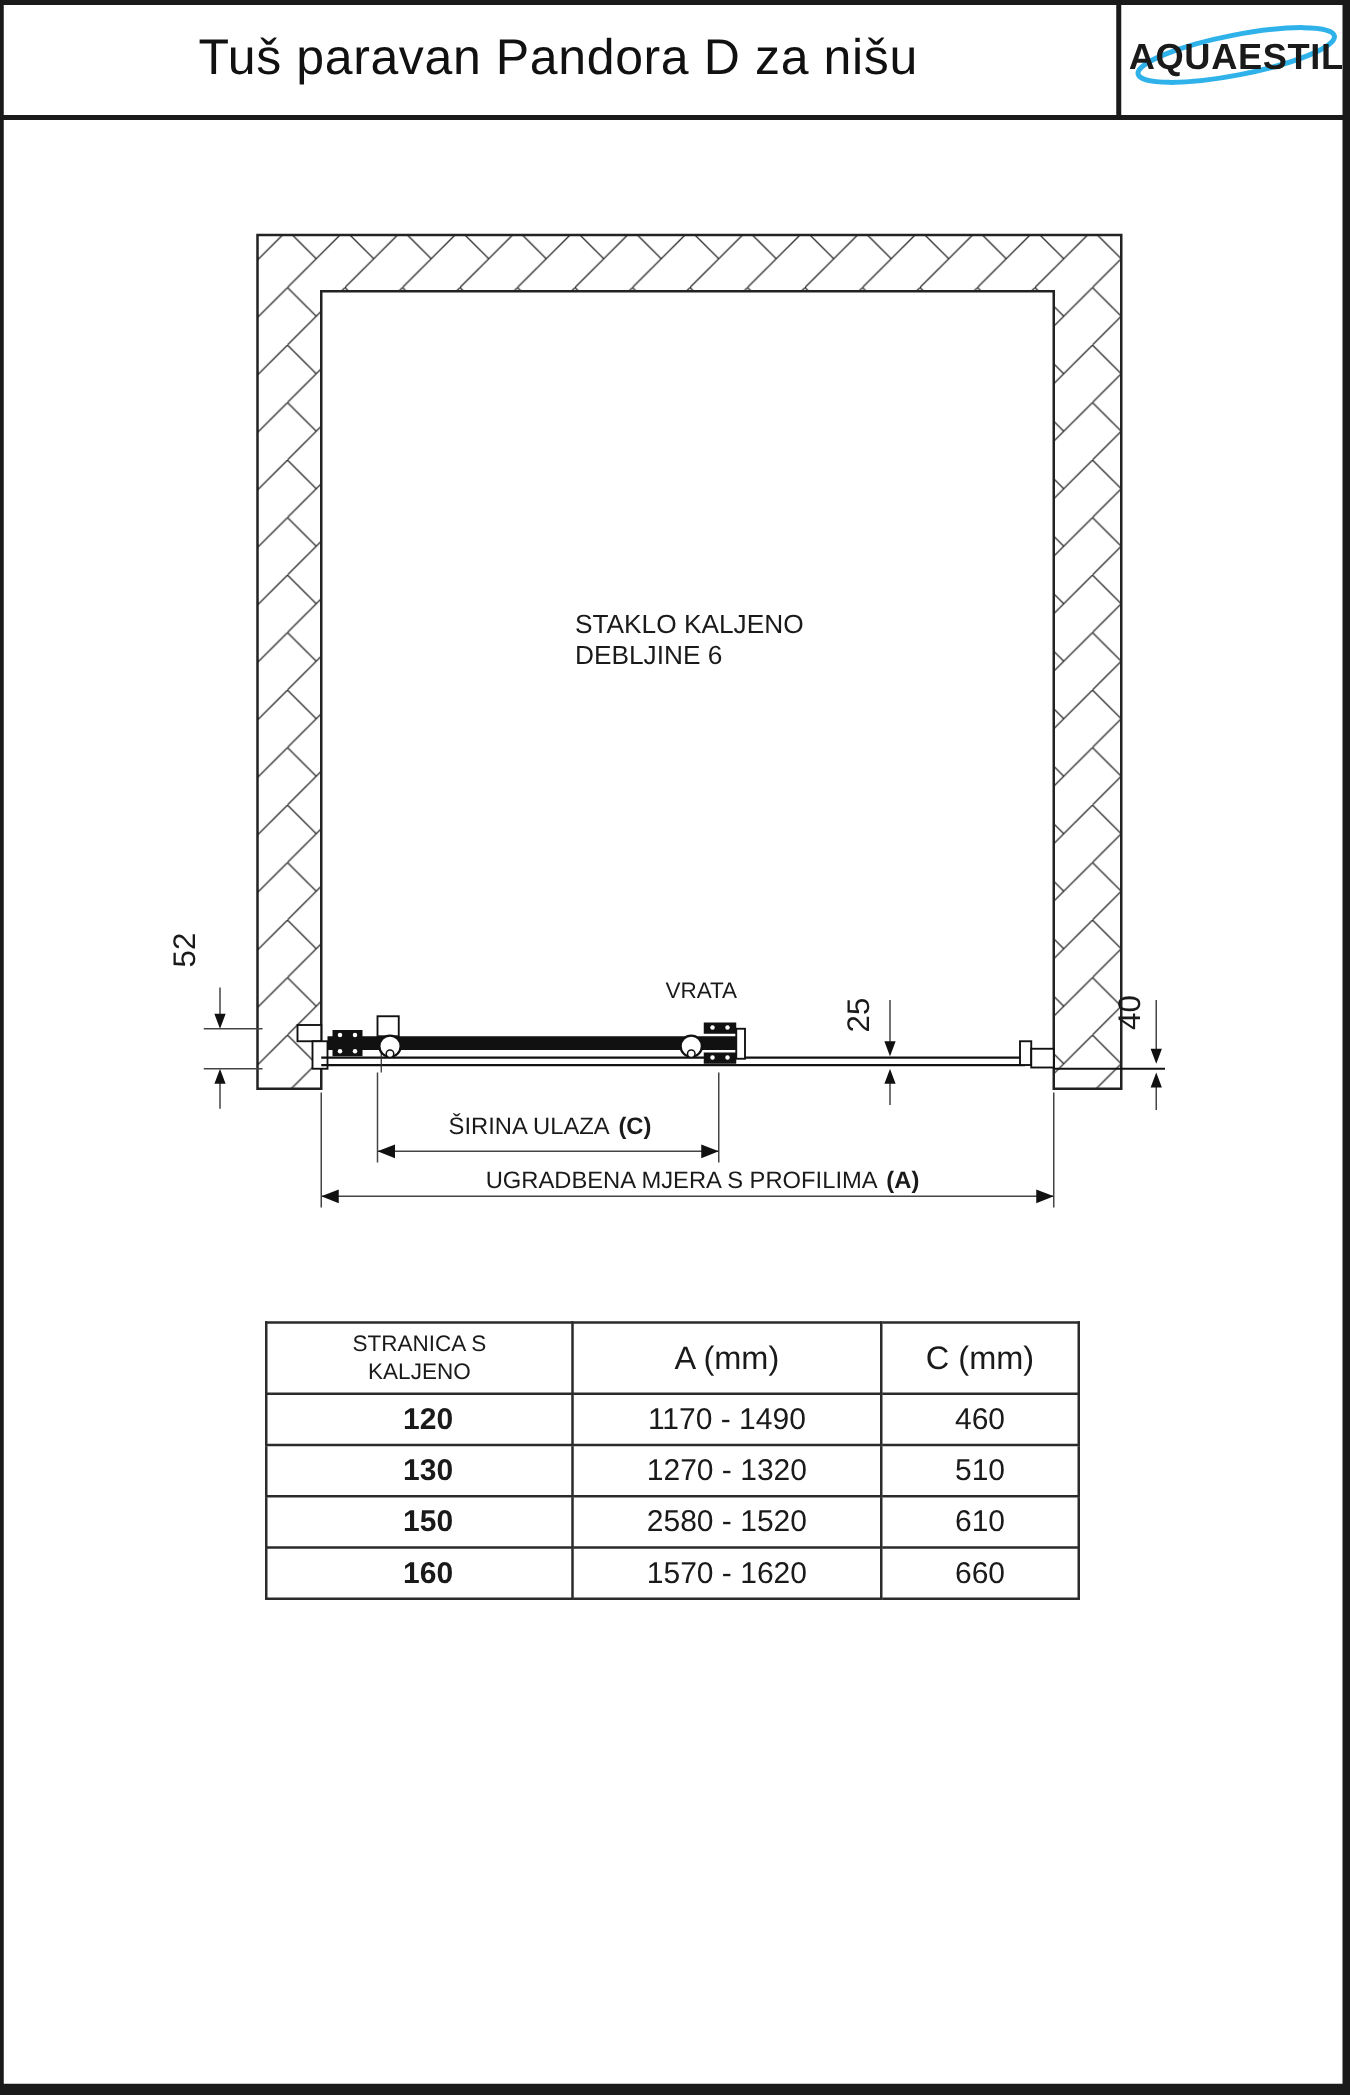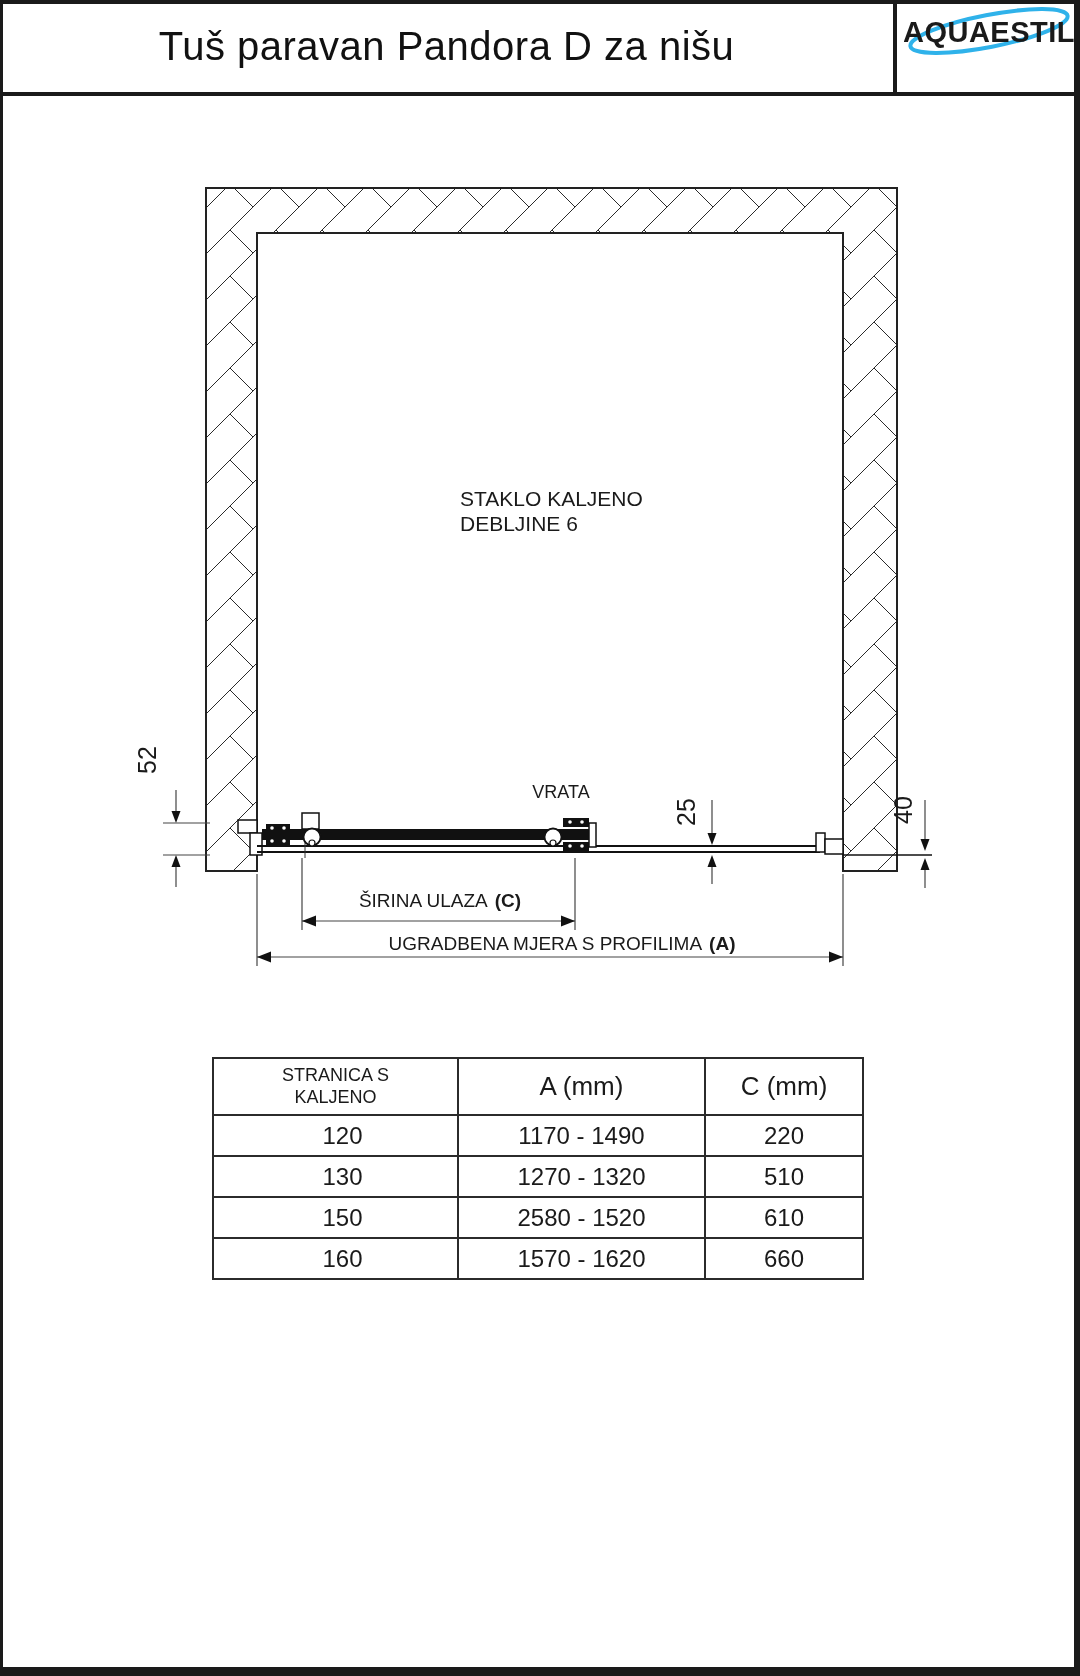--- a/index.html
+++ b/index.html
@@ -4,32 +4,32 @@
 <style>
   html,body{margin:0;padding:0;background:#fff;}
   body{width:1080px;height:1676px;position:relative;font-family:"Liberation Sans",sans-serif;color:#1a1a1a;}
   .page{position:absolute;inset:0;background:#fff;
         border-top:4px solid #1a1a1a;border-left:3px solid #1a1a1a;
         border-right:6px solid #1a1a1a;border-bottom:9px solid #1a1a1a;box-sizing:border-box;}
   .header{position:absolute;left:0;top:0;right:0;height:92px;display:flex;
           border-bottom:4px solid #1a1a1a;}
   .title-cell{flex:1;display:flex;align-items:center;justify-content:center;}
   .page-title{font-size:40px;letter-spacing:0.5px;color:#111;}
-  .logo-cell{width:183px;border-left:4px solid #1a1a1a;display:flex;align-items:flex-start;justify-content:center;}
+  .logo-cell{width:183px;border-left:4px solid #1a1a1a;display:flex;align-items:center;justify-content:center;}
   .drawing-svg{position:absolute;left:0;top:0;width:1080px;height:1676px;}
   .spec-table{position:absolute;left:212px;top:1057px;width:646px;border-collapse:collapse;table-layout:fixed;}
   .spec-table td{border:2px solid #2b2b2b;text-align:center;vertical-align:middle;padding:0;}
   .col-size{width:243px;}
   .col-a{width:245px;}
   .col-c{width:156px;}
   .hdr-row td{height:55px;}
   .hdr-small{font-size:18px;line-height:1.18;}
   .hdr-big{font-size:26px;}
   .data-row td{height:39px;font-size:24px;}
-  .data-row td.size-cell{font-weight:normal;padding-left:14px;}
+  .data-row td.size-cell{font-weight:bold;padding-left:14px;}
   svg text{font-family:"Liberation Sans",sans-serif;fill:#1a1a1a;}
   .dim-text{font-size:25px;}
   .note-text{font-size:21px;}
   .label-text{font-size:19px;}
   .vrata-text{font-size:18px;}
 </style>
 </head>
 <body>
 
 <div class="page"></div>
@@ -143,21 +143,21 @@
       <td class="col-size hdr-small">
         <div>STRANICA S</div>
         <div>KALJENO</div>
       </td>
       <td class="col-a hdr-big">A (mm)</td>
       <td class="col-c hdr-big">C (mm)</td>
     </tr>
     <tr class="data-row">
       <td class="size-cell">120</td>
       <td>1170 - 1490</td>
-      <td>220</td>
+      <td>460</td>
     </tr>
     <tr class="data-row">
       <td class="size-cell">130</td>
       <td>1270 - 1320</td>
       <td>510</td>
     </tr>
     <tr class="data-row">
       <td class="size-cell">150</td>
       <td>2580 - 1520</td>
       <td>610</td>

